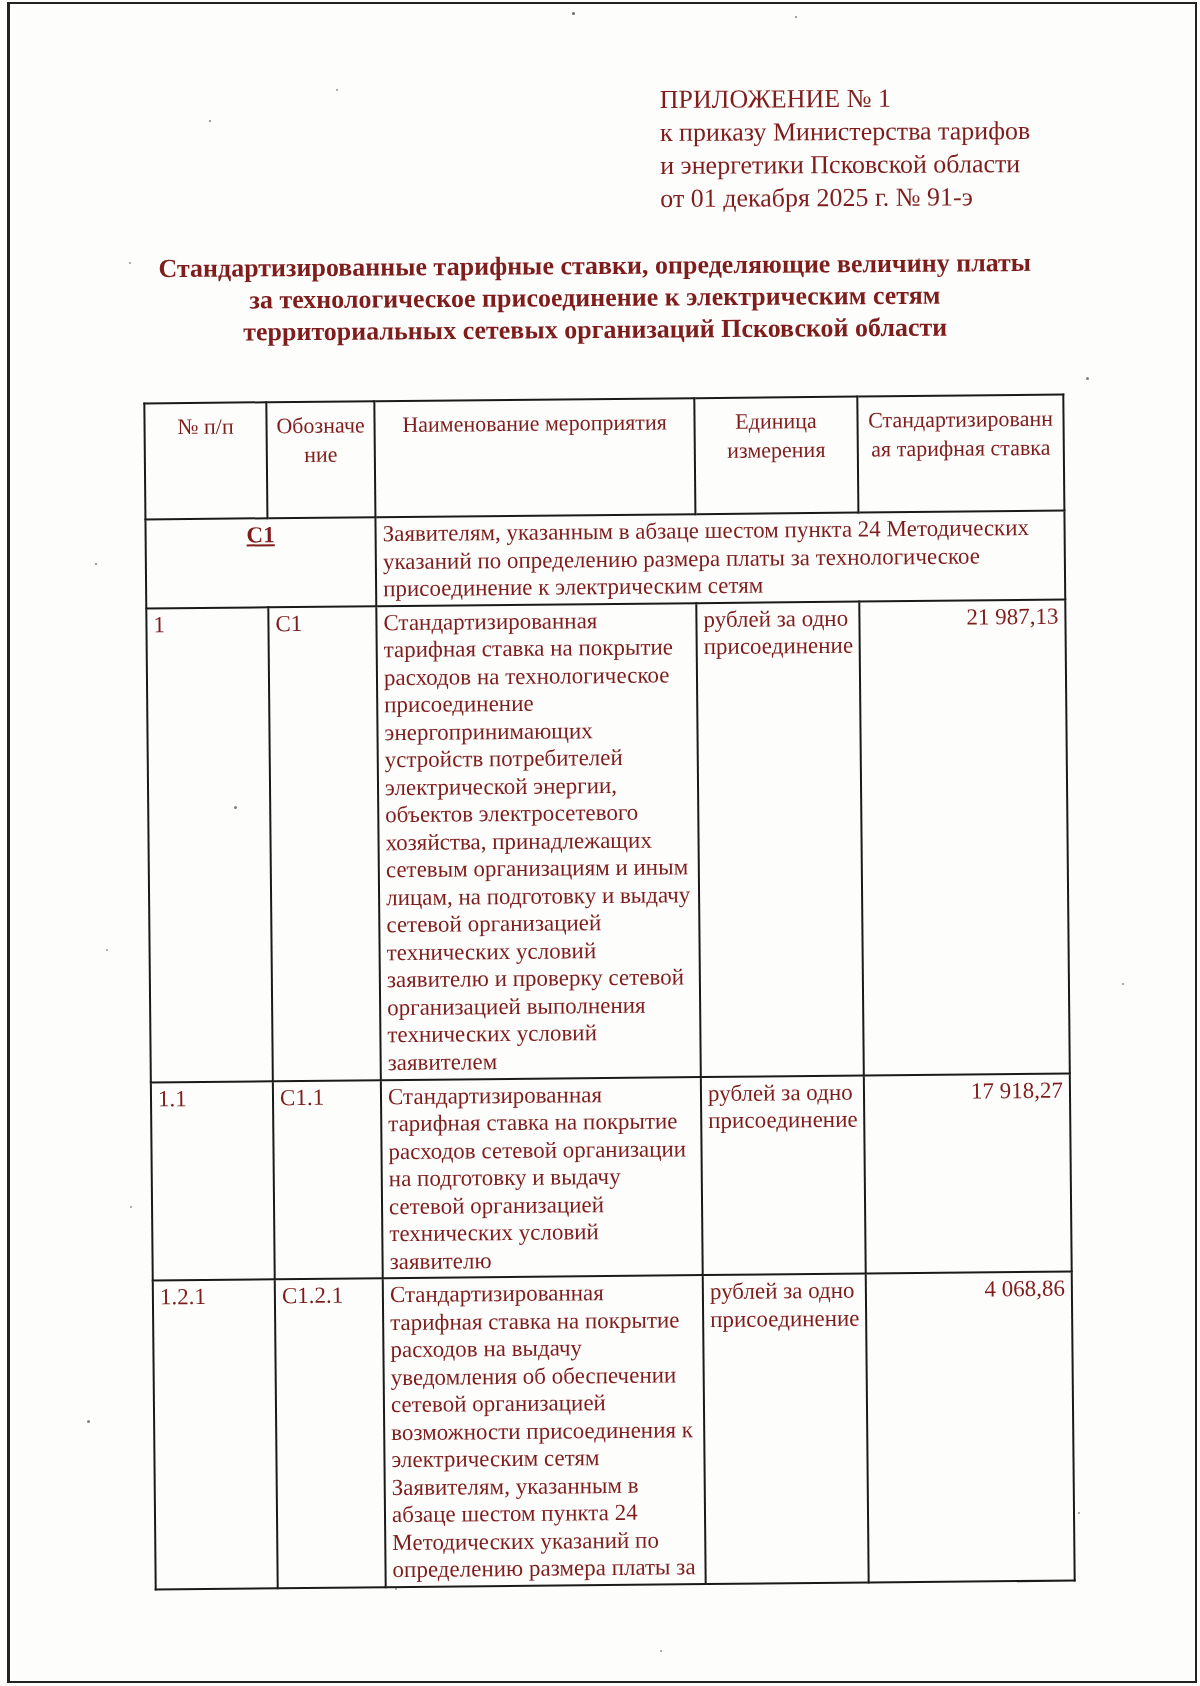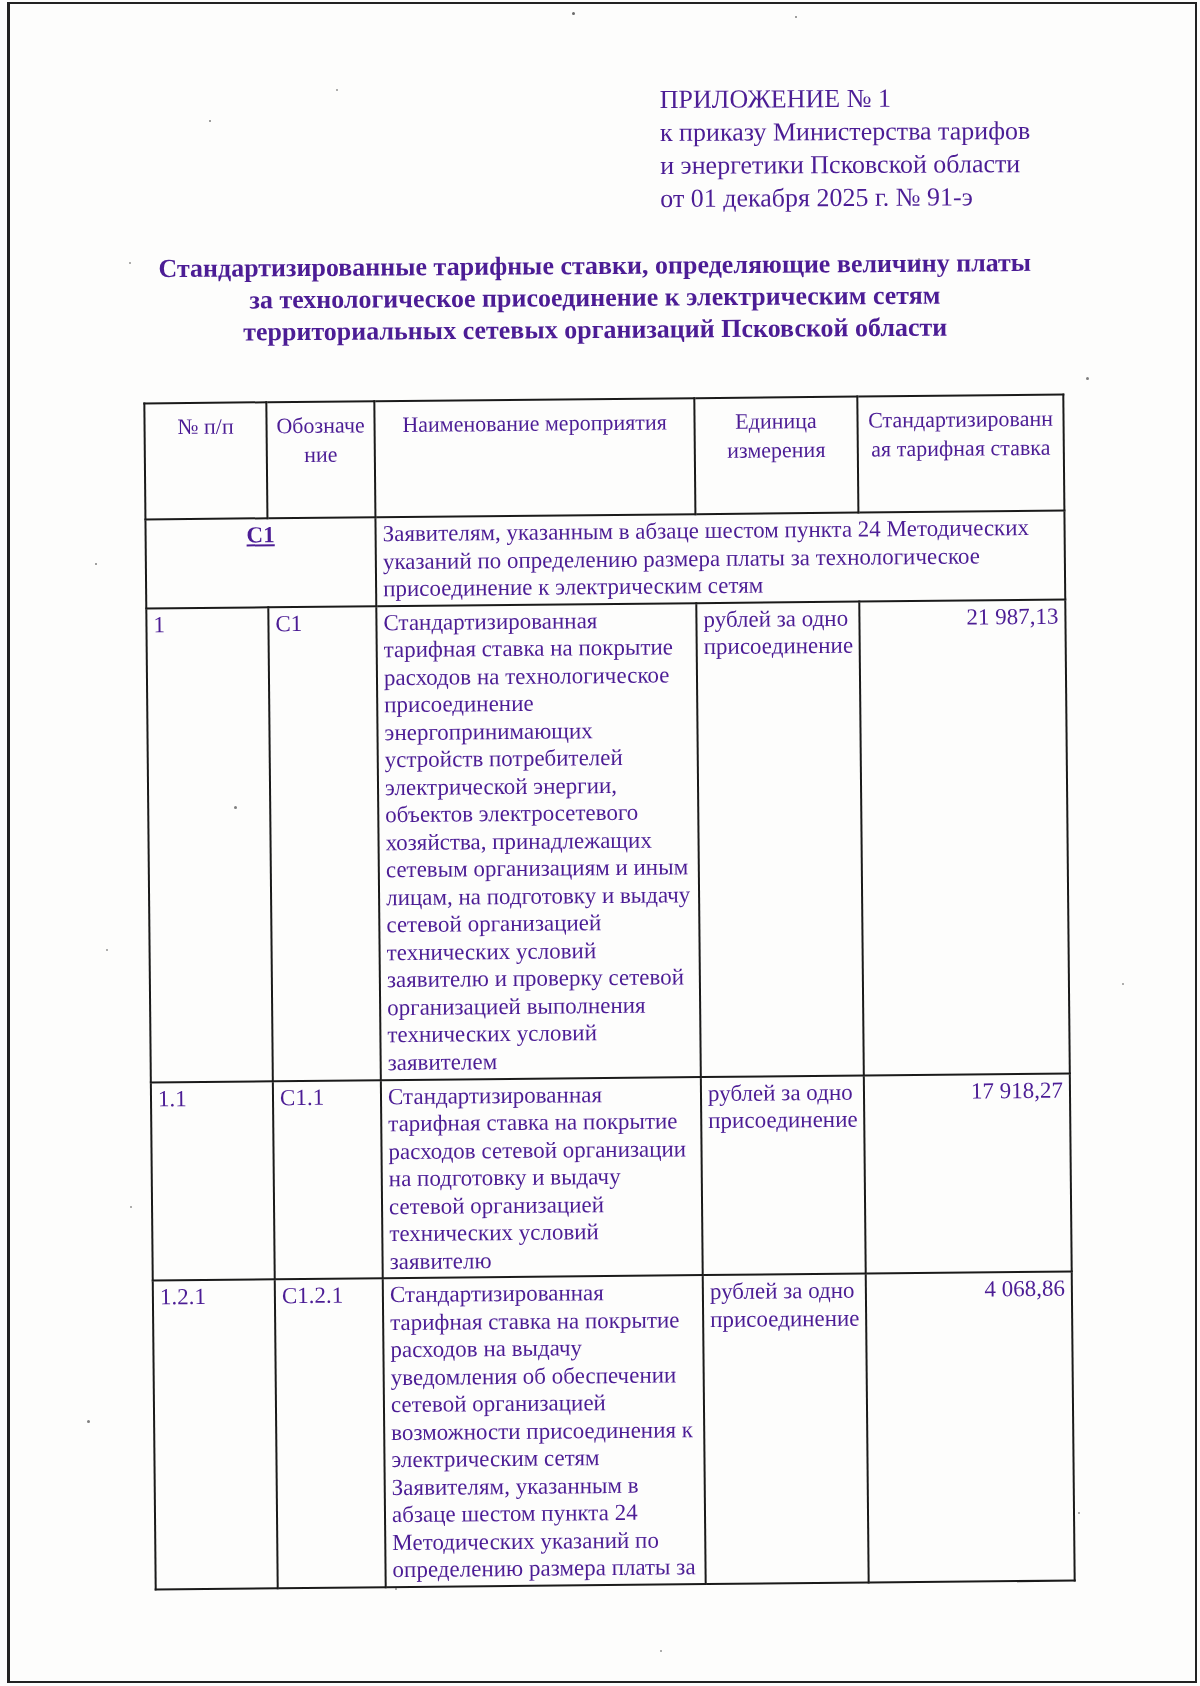--- a/index.html
+++ b/index.html
@@ -1,20 +1,20 @@
 <!DOCTYPE html>
 <html><head>
 <meta charset="utf-8">
 <style>
   html,body { margin:0; padding:0; background:#ffffff; }
   .page {
     position:relative; width:1200px; height:1686px;
     background:#fdfdfc; overflow:hidden;
     font-family:"Liberation Serif","DejaVu Serif",serif;
-    color:#4c1d95;
+    color:#7f1d1d;
   }
   .scan-frame {
     position:absolute; left:7px; top:2px; right:3px; bottom:3px;
     border:2px solid #222; border-left-width:3px; pointer-events:none;
   }
   .corner-header {
     position:absolute; left:660px; top:82px;
     font-size:26px; line-height:33px; white-space:nowrap;
     transform:rotate(-0.3deg);
   }

